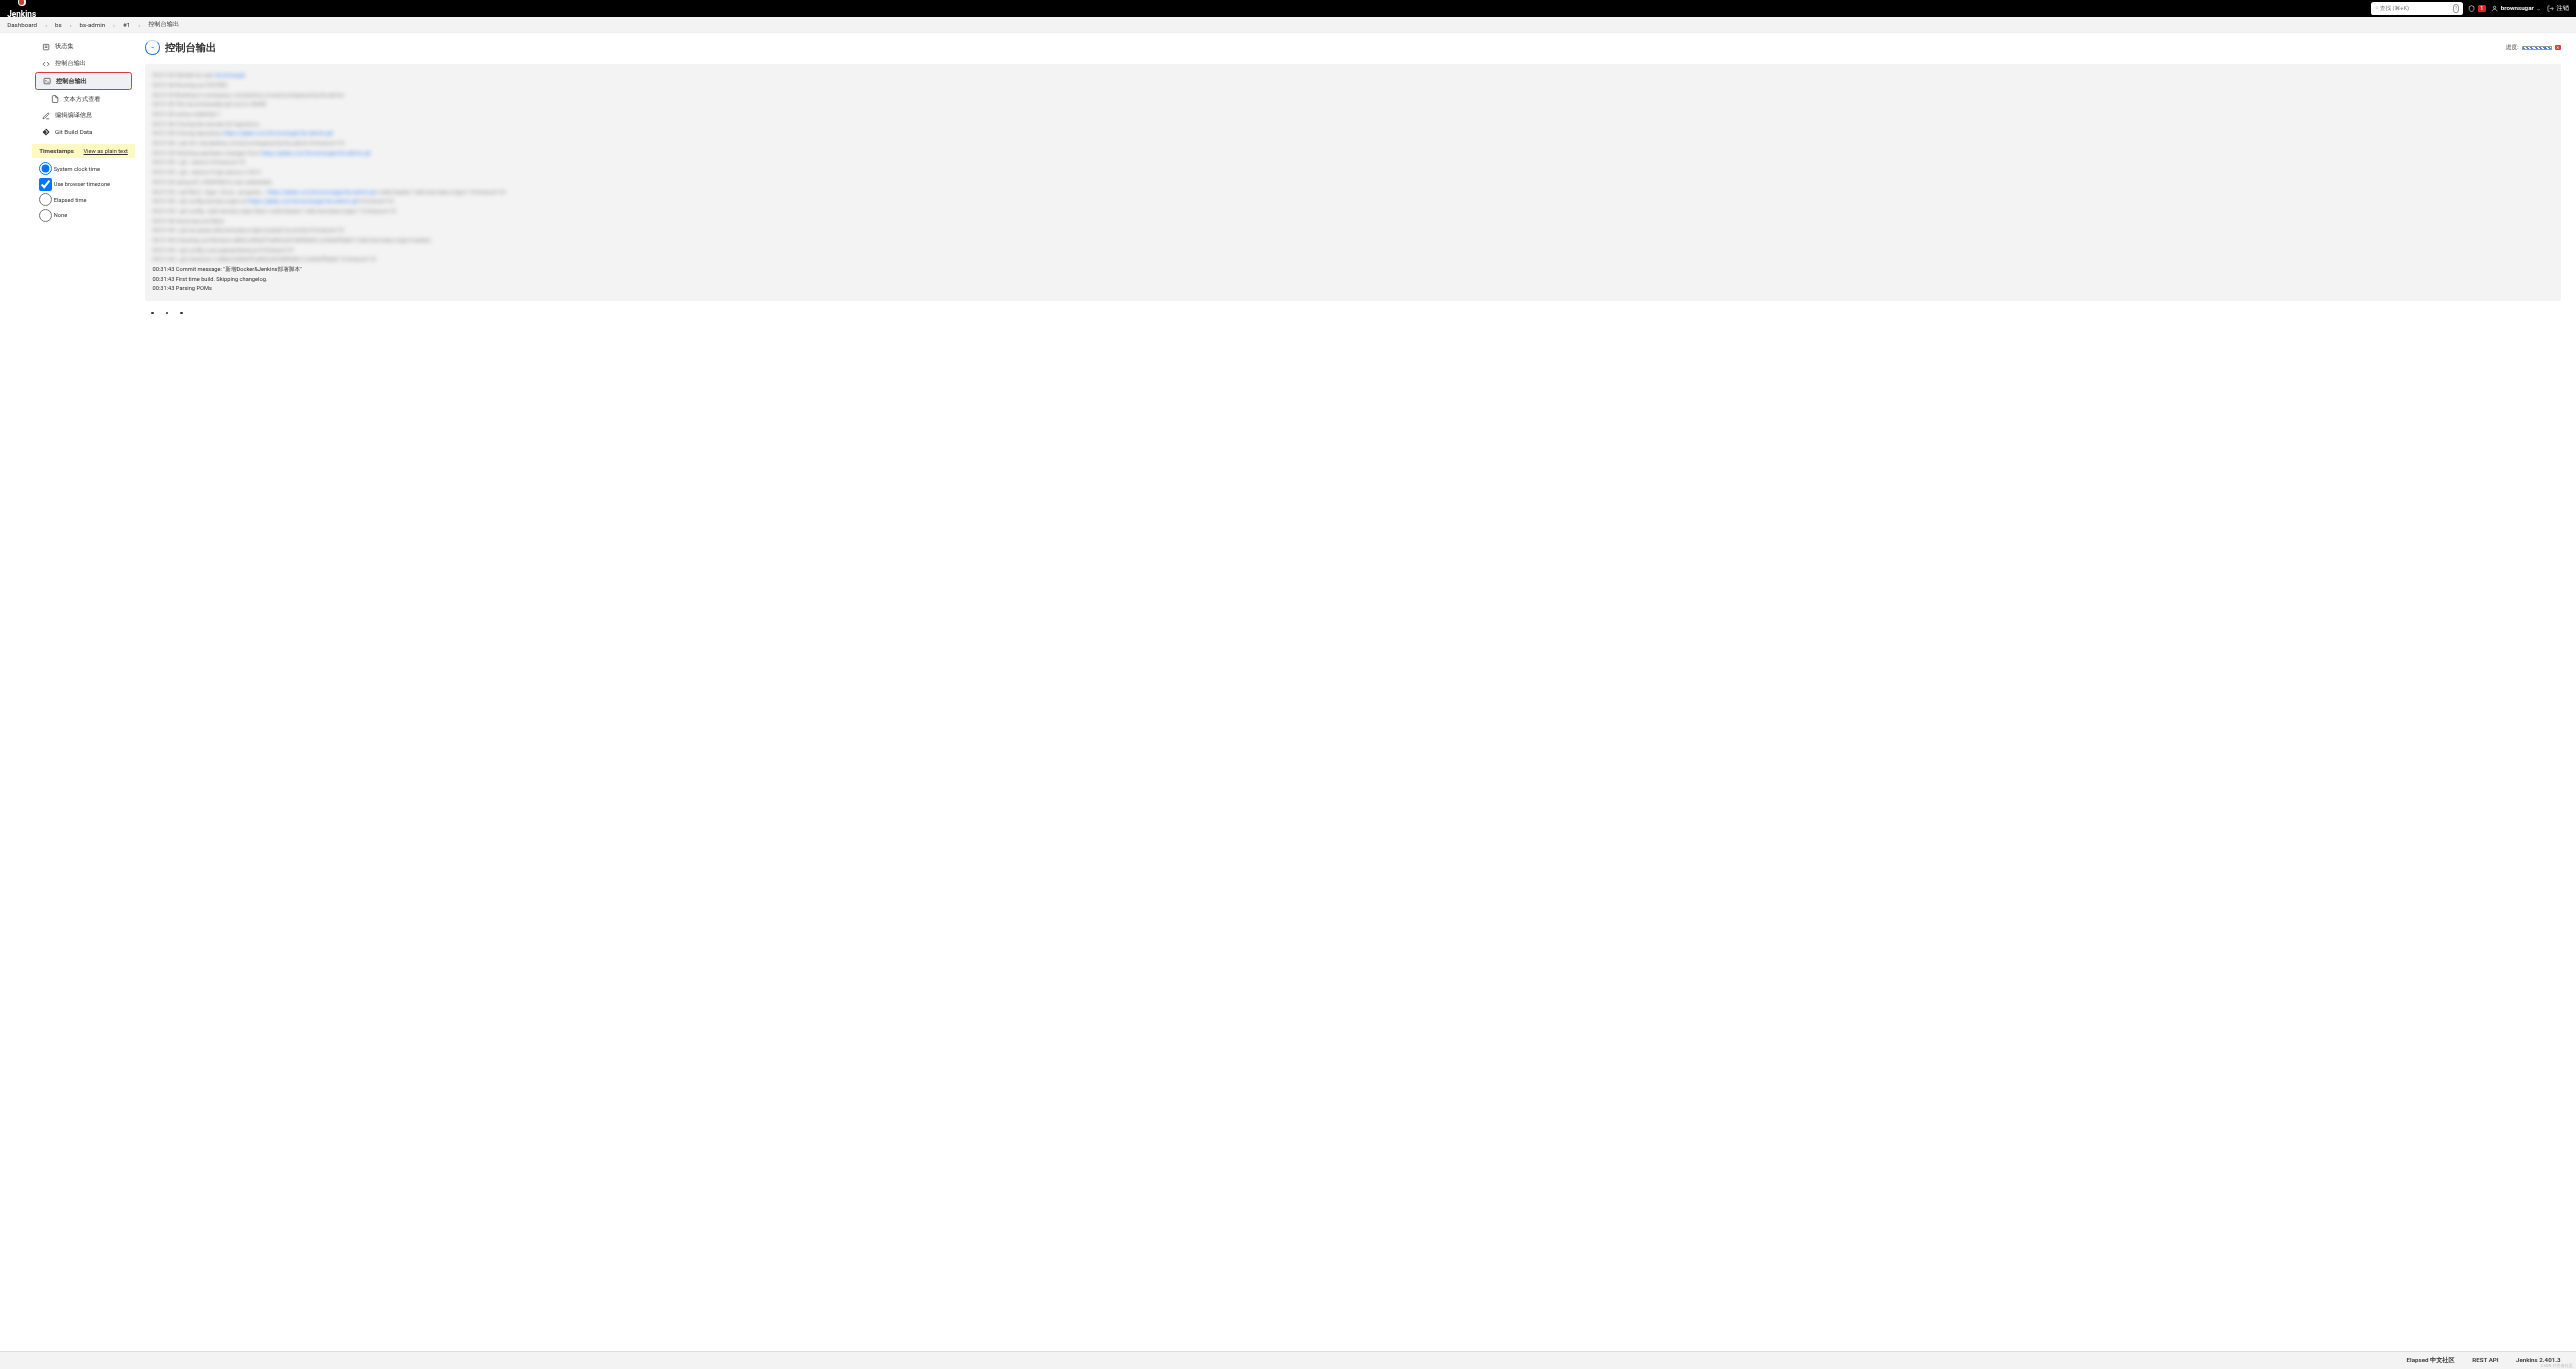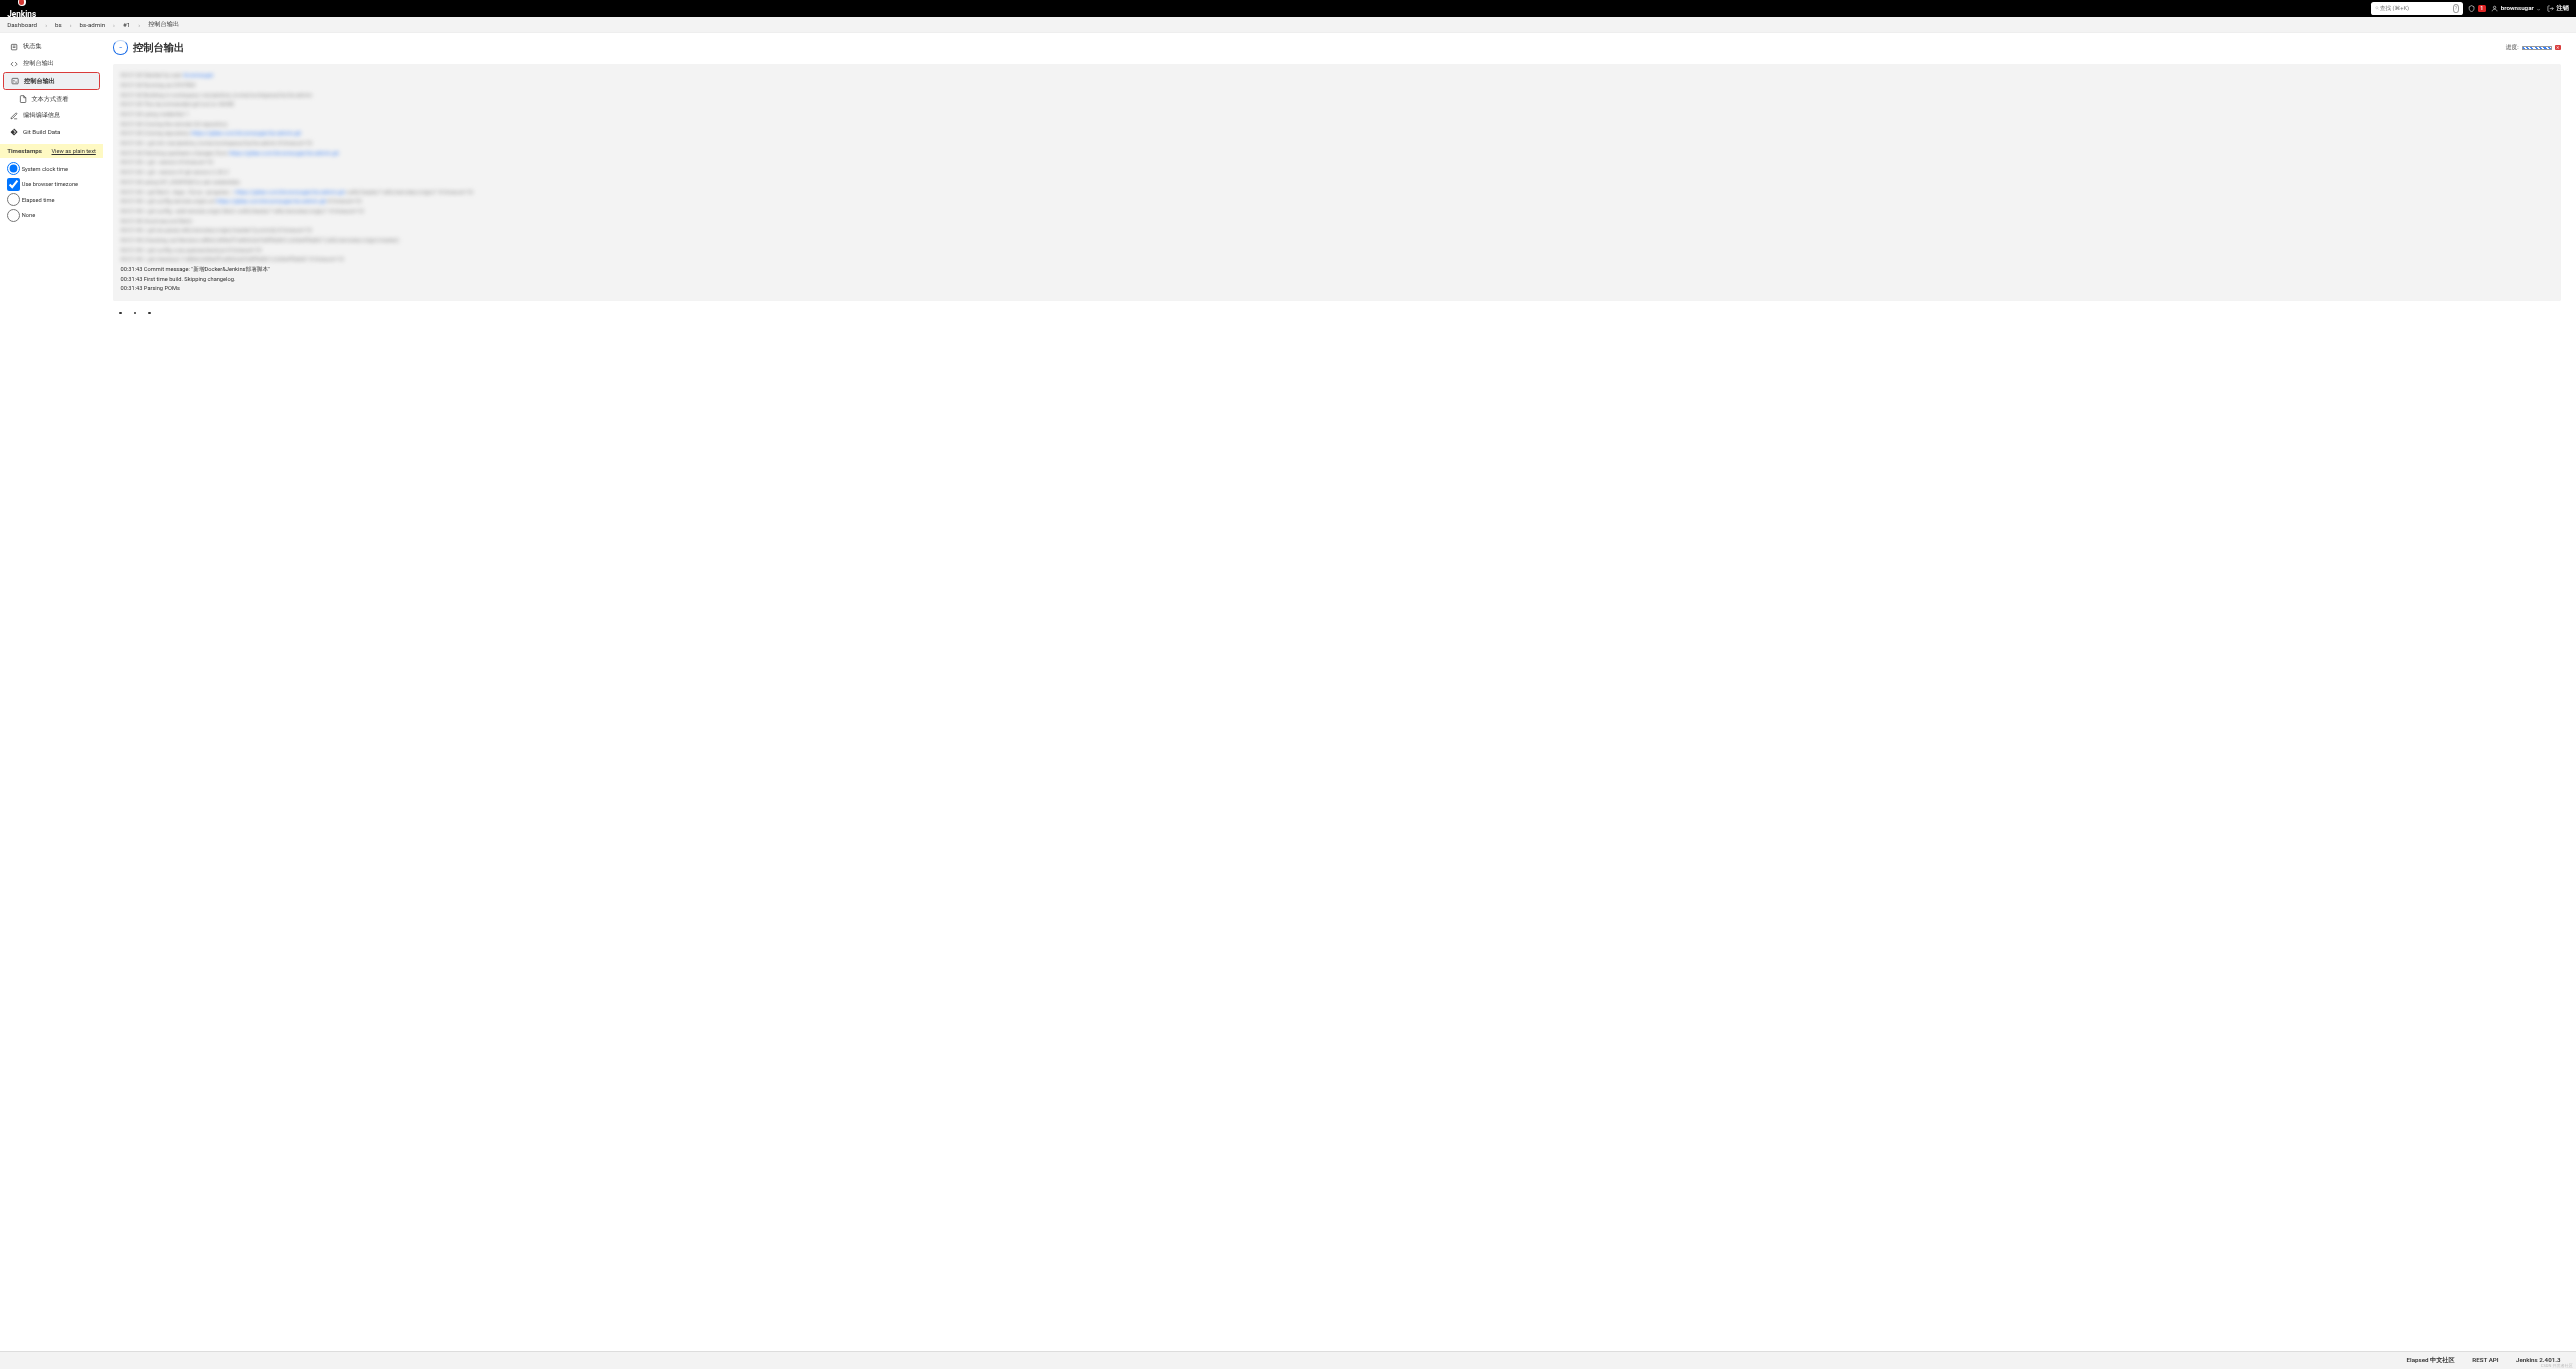--- a/index.html
+++ b/index.html
@@ -13,27 +13,27 @@
 
 .header-right { display: flex; align-items: center; gap: 5.2px; }
 .search-box { display: flex; align-items: center; background: #fff; border-radius: 2.6px; padding: 2.1px 4.1px; width: 92px; height: 12.4px; }
 .search-box input { border: none; outline: none; flex: 1; font-size: 5.7px; color: #666; background: transparent; }
 .search-icon { width: 6.2px; height: 6.2px; }
 .help-icon-circle { width: 8.2px; height: 8.2px; border: 0.5px solid #999; border-radius: 50%; display: flex; align-items: center; justify-content: center; font-size: 5.2px; color: #999; }
 
 .header-icon { display: flex; align-items: center; gap: 2.1px; color: #fff; cursor: pointer; }
 .badge-red { background: #e02424; color: #fff; border-radius: 1.5px; padding: 0.5px 2.6px; font-size: 5.2px; font-weight: 600; }
 .user-link { color: #fff; font-size: 6.2px; font-weight: 600; display: flex; align-items: center; gap: 2.6px; text-align: right; }
-.logout { color: #fff; font-size: 6.2px; font-weight: 700; display: flex; align-items: center; gap: 2.6px; }
+.logout { color: #fff; font-size: 6.2px; font-weight: 400; display: flex; align-items: center; gap: 2.6px; }
 
 .breadcrumb { background: #f3f3f3; border-bottom: 0.5px solid #eee; padding: 3.1px 7.2px; display: flex; align-items: center; gap: 8px; font-size: 6.2px; }
 .breadcrumb a { color: #333; text-decoration: none; }
 .breadcrumb .sep { color: #999; }
 
-.main-container { display: flex; }
+.main-container { display: flex; margin-left: 32px; }
 
 .sidebar { width: 103px; padding-top: 5.2px; flex-shrink: 0; }
 .sidebar-item { display: flex; align-items: center; gap: 4.6px; padding: 3.6px 7.2px; margin: 0.5px 3.1px 0.5px 3.1px; border-radius: 2.6px; cursor: pointer; font-size: 6.2px; color: #333; }
 .sidebar-item.active { background: #eef0f3; font-weight: 600; }
 .sidebar-item.highlighted { border: 1px solid #d93b3b; }
 .sidebar-item.sub { padding-left: 15.5px; }
 .sidebar-icon { width: 8.2px; height: 8.2px; display: flex; align-items: center; justify-content: center; flex-shrink: 0; }
 
 .sidebar-section { background: #fef9c3; padding: 3.1px 7.2px; margin-top: 4.1px; display: flex; justify-content: space-between; align-items: center; font-size: 6.2px; }
 .sidebar-section a { color: #333; text-decoration: underline; font-size: 5.7px; }

